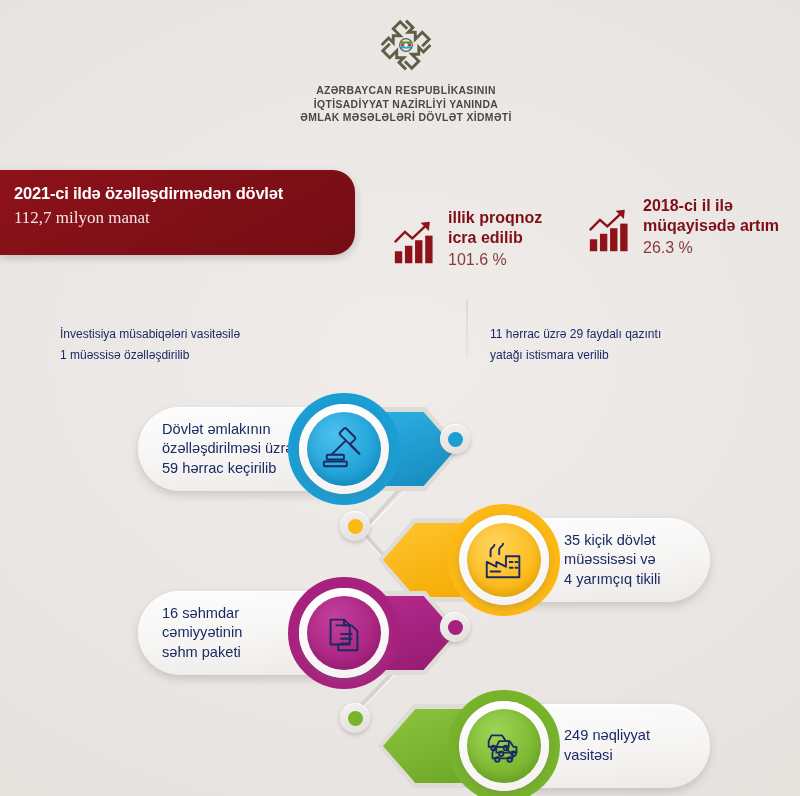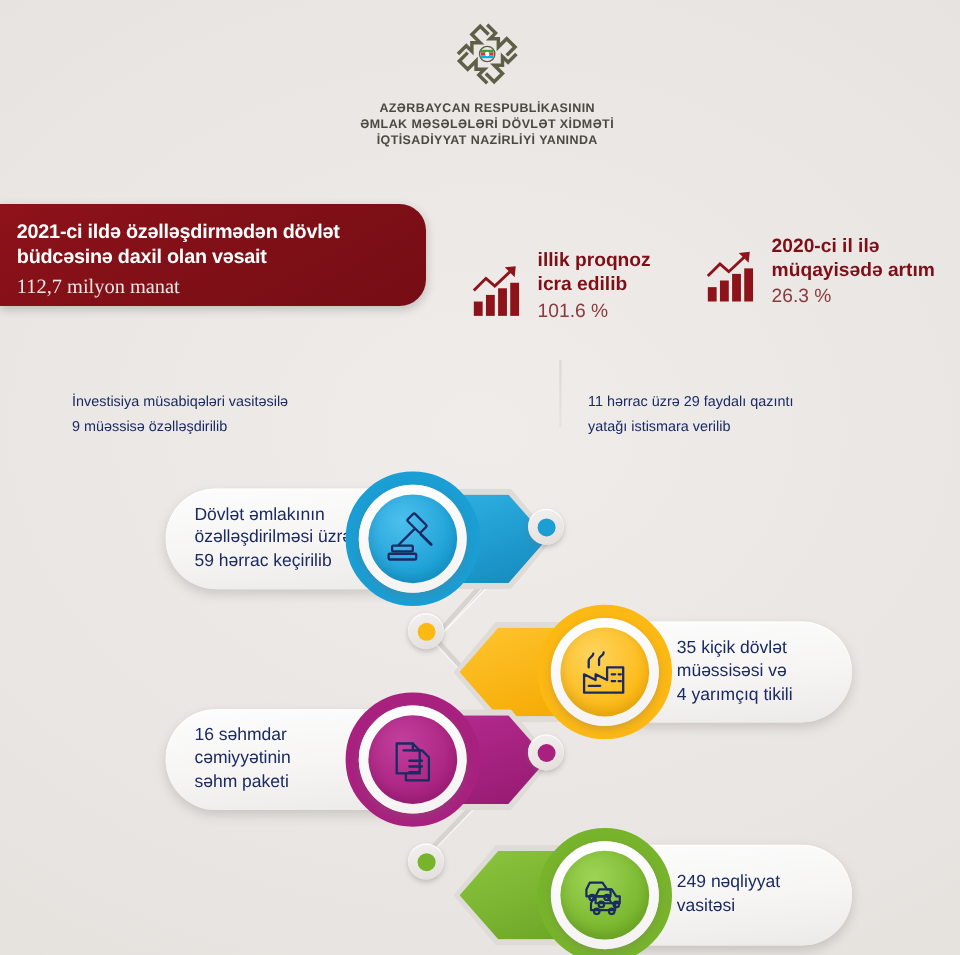--- a/index.html
+++ b/index.html
@@ -99,28 +99,27 @@
       </g>
       <circle cx="50" cy="50" r="11" fill="#e8e4df" stroke="#5d6046" stroke-width="2"></circle>
       <rect x="41" y="44" width="18" height="4" fill="#3f9c35"></rect>
       <rect x="41" y="48" width="18" height="4" fill="#ed2939"></rect>
       <rect x="41" y="52" width="18" height="4" fill="#00b5e2"></rect>
       <circle cx="50" cy="50" r="3.2" fill="#fff"></circle>
     </svg>
   </div>
   <div class="org-lines">
     <div class="org-line">AZƏRBAYCAN RESPUBLİKASININ</div>
+    <div class="org-line">İQTİSADİYYAT NAZİRLİYİ YANINDA</div>
     <div class="org-line">ƏMLAK MƏSƏLƏLƏRİ DÖVLƏT XİDMƏTİ</div>
-    <div class="org-line">İQTİSADİYYAT NAZİRLİYİ YANINDA</div>
   </div>
 </div>
 
 <div class="red-banner">
   <div class="rb-head">2021-ci ildə özəlləşdirmədən dövlət</div>
-  <div class="rb-head">büdcəsinə daxil olan vəsait</div>
   <div class="rb-sub">112,7 milyon manat</div>
 </div>
 
 <div class="stat stat1">
   <div class="stat-icon">
     <svg viewBox="0 0 50 50">
       <rect x="2" y="34" width="8" height="13" fill="#8e1219"></rect>
       <rect x="13" y="28" width="8" height="19" fill="#8e1219"></rect>
       <rect x="24" y="22" width="8" height="25" fill="#8e1219"></rect>
       <rect x="35" y="17" width="8" height="30" fill="#8e1219"></rect>
@@ -140,30 +139,30 @@
     <svg viewBox="0 0 50 50">
       <rect x="2" y="34" width="8" height="13" fill="#8e1219"></rect>
       <rect x="13" y="28" width="8" height="19" fill="#8e1219"></rect>
       <rect x="24" y="22" width="8" height="25" fill="#8e1219"></rect>
       <rect x="35" y="17" width="8" height="30" fill="#8e1219"></rect>
       <path d="M2 24 L13 13 L21 20 L38 4" fill="none" stroke="#8e1219" stroke-width="2.6"></path>
       <path d="M30 3 L40 2 L39 12 Z" fill="#8e1219"></path>
     </svg>
   </div>
   <div class="stat-txt">
-    <div class="stat-title">2020-ci il ilə</div>
+    <div class="stat-title">2018-ci il ilə</div>
     <div class="stat-title">müqayisədə artım</div>
     <div class="stat-val">26.3 %</div>
   </div>
 </div>
 
 <div class="sec-div"></div>
 <div class="sec sec1">
   <div>İnvestisiya müsabiqələri vasitəsilə</div>
-  <div>9 müəssisə özəlləşdirilib</div>
+  <div>1 müəssisə özəlləşdirilib</div>
 </div>
 <div class="sec sec2">
   <div>11 hərrac üzrə 29 faydalı qazıntı</div>
   <div>yatağı istismara verilib</div>
 </div>
 
 <div class="line" style="left:364px; top:527px; width:110px; transform:rotate(-46deg);"></div>
 <div class="line" style="left:364px; top:527px; width:110px; transform:rotate(-46deg) scaleX(1);"></div>
 <div class="line" style="left:452px; top:439px; width:0px;"></div>
 <div class="line" style="left:362px; top:529px; width:118px; transform:rotate(-48deg);"></div>

